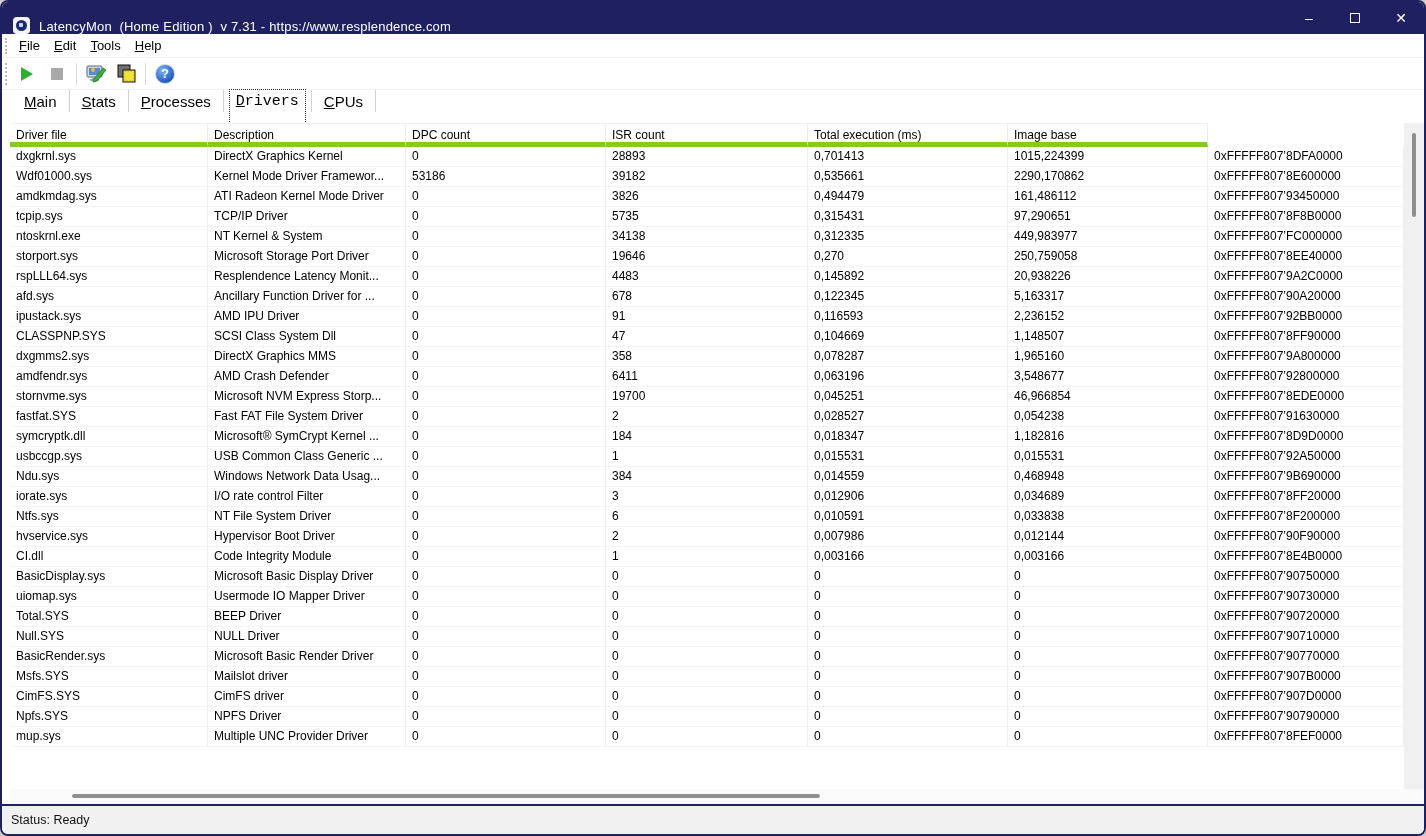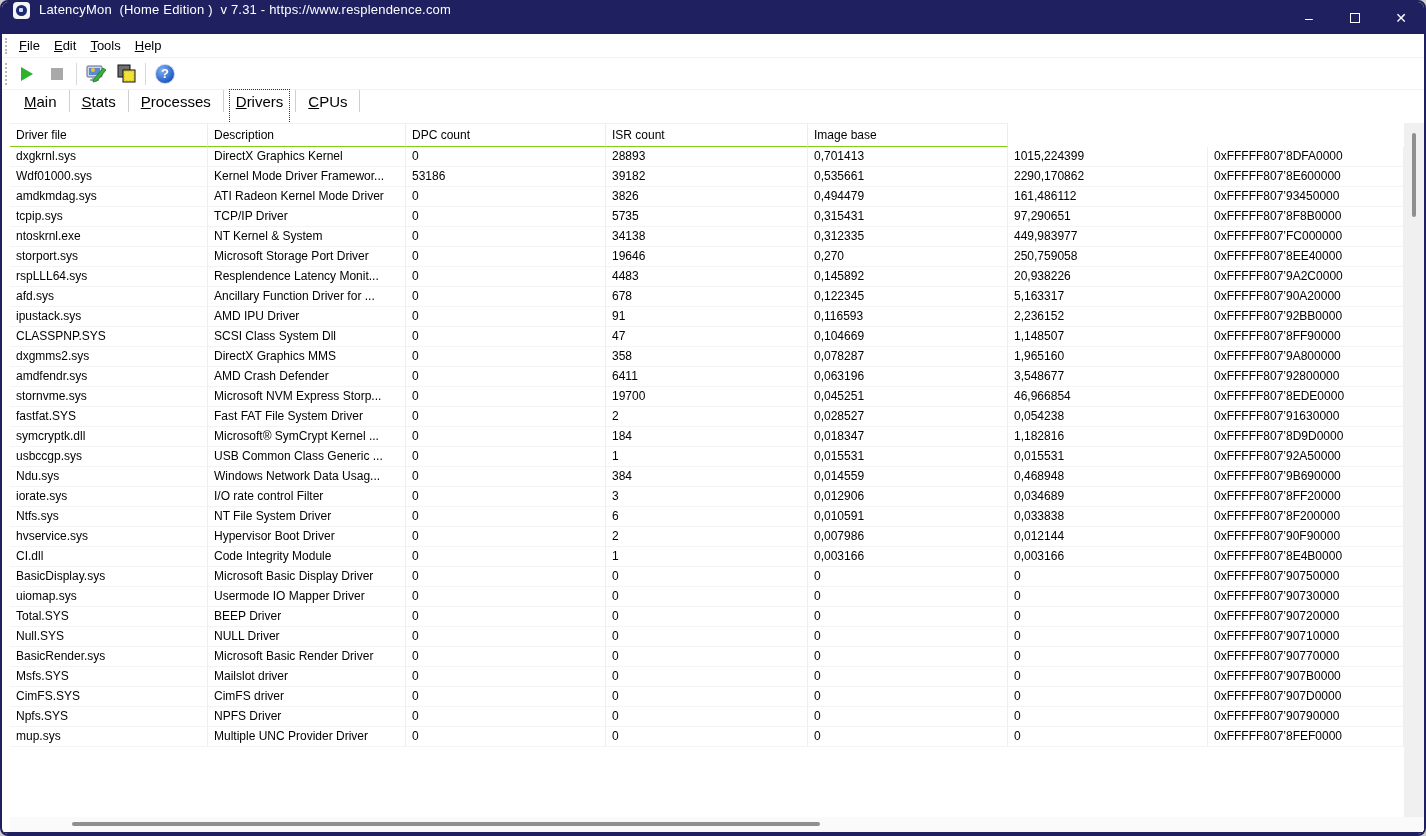--- a/index.html
+++ b/index.html
@@ -15,21 +15,21 @@
     display: flex;
     flex-direction: column;
     position: relative;
   }
 
   
   .titlebar {
     height: 32px; flex: 0 0 32px;
     background: #1f2060;
     color: #ffffff;
-    display: flex; align-items: flex-start;
+    display: flex; align-items: flex-end;
     font-size: 13px;
   }
   .app-icon {
     width: 17px; height: 17px; margin: 0 9px 0 11px;
     background: #f5f5f5; border-radius: 4px;
     position: relative; flex: 0 0 17px;
   }
   .app-icon .dot {
     position: absolute; left: 3px; top: 3px;
     width: 11px; height: 11px; border-radius: 50%;
@@ -103,42 +103,42 @@
     display: flex; 
     padding-left: 10px;
   }
   .tab {
     display: inline-block;
     font-size: 15px; color: #000;
     padding: 3px 6px;
     margin: 0 6px;
   }
   .tab::first-letter { text-decoration: underline; }
-  .tab.active { outline: 1px dotted #333; }
+  .tab.active { outline: 1px dotted #333; font-family: Liberation Mono, monospace; }
   .tab-sep { width: 1px; height: 22px; background: #cfcfcf; }
 
   
   .listbox {
     flex: 1 1 auto;
     position: relative;
     background: #ffffff;
     margin-left: 8px;
     overflow: hidden;
   }
   .grid-cols {
     display: grid;
     grid-template-columns: 198px 198px 200px 202px 200px 200px minmax(0,1fr);
     width: 1394px;
   }
   .thead .tcell {
     height: 24px; line-height: 23px;
     font-size: 12px; color: #000;
     padding: 0 6px;
     border-right: 1px solid #ececec;
-    border-bottom: 1px solid #84cc16;
+    border-bottom: 5px solid #84cc16;
     border-top: 1px solid #f0f0f0;
     white-space: nowrap; overflow: hidden;
     background: #ffffff;
   }
   .trow .tcell {
     height: 20px; line-height: 19px;
     font-size: 12px; color: #000;
     padding: 0 6px;
     border-right: 1px solid #efefef;
     border-bottom: 1px solid #f4f4f4;
@@ -248,20 +248,21 @@
     <span class="tab">CPUs</span>
     <span class="tab-sep"></span>
   </div>
 
   <div class="listbox">
     <div class="thead grid-cols" id="table-head">
         <div class="tcell">Driver file</div>
         <div class="tcell">Description</div>
         <div class="tcell">DPC count</div>
         <div class="tcell">ISR count</div>
+        <div class="tcell">Total execution (ms)</div>
         <div class="tcell">Image base</div>
       </div>
     <div id="table-body">
         <div class="trow grid-cols">
           <div class="tcell">dxgkrnl.sys</div>
           <div class="tcell">DirectX Graphics Kernel</div>
           <div class="tcell">0</div>
           <div class="tcell">28893</div>
           <div class="tcell">0,701413</div>
           <div class="tcell">1015,224399</div>
@@ -531,14 +532,17 @@
       </div>
     <div class="vscroll">
       <div class="thumb"></div>
     </div>
     <div class="hscroll">
       <div class="thumb"></div>
     </div>
   </div>
 
   <div class="status-sep"></div>
+  <div class="statusbar">
+    <span>Status: Ready</span>
+  </div>
 
 </div>
 
 </body></html>

